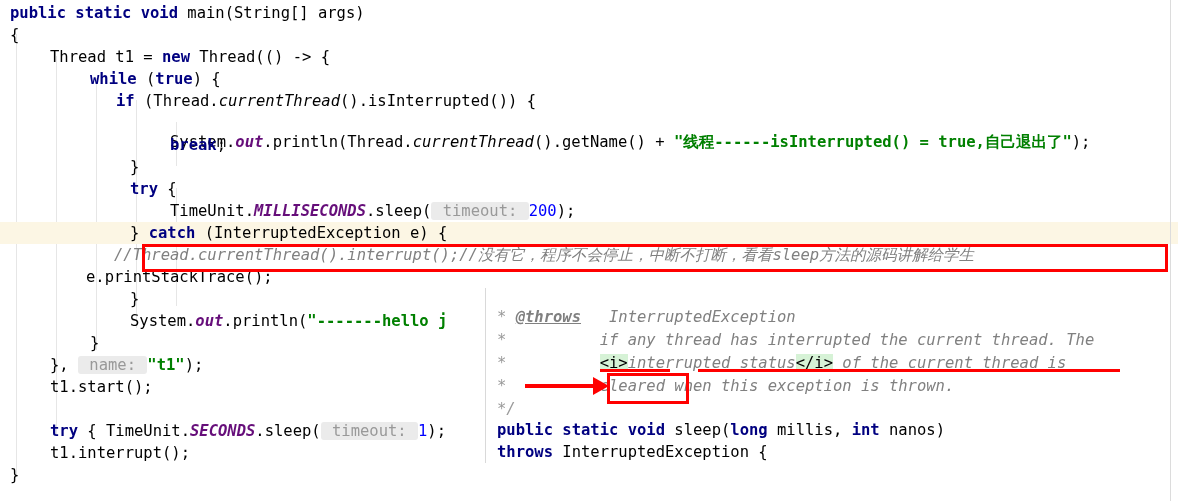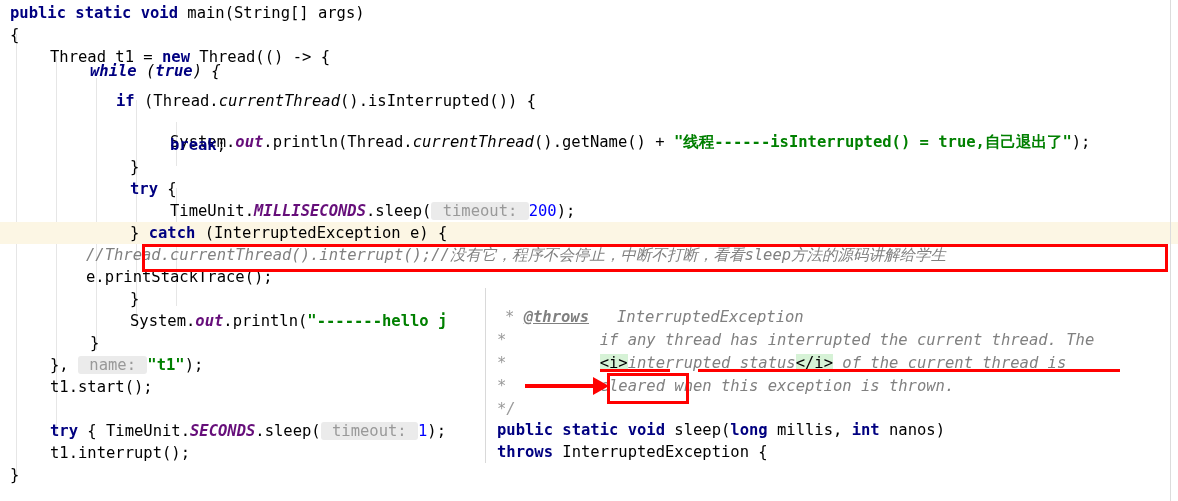--- a/index.html
+++ b/index.html
@@ -102,46 +102,46 @@
     <div class="guide" style="left:16px;  top:34px;  height:440px;"></div>
     <div class="guide" style="left:56px;  top:56px;  height:380px;"></div>
     <div class="guide" style="left:96px;  top:78px;  height:272px;"></div>
     <div class="guide" style="left:136px; top:100px; height:228px;"></div>
     <div class="guide" style="left:176px; top:122px; height:44px;"></div>
     <div class="guide" style="left:176px; top:188px; height:118px;"></div>
     <div id="lines">
         <div class="line" style="top: 2px;"><span class="txt" style="padding-left: 10px;"><span class="kw">public static void </span><span class="plain">main(String[] args)</span></span></div>
         <div class="line" style="top: 24px;"><span class="txt" style="padding-left: 10px;"><span class="plain">{</span></span></div>
         <div class="line" style="top: 46px;"><span class="txt" style="padding-left: 50px;"><span class="plain">Thread t1 = </span><span class="kw">new</span><span class="plain"> Thread(() -&gt; {</span></span></div>
-        <div class="line" style="top: 60px; font-style: italic;"><span class="txt" style="padding-left: 90px;"><span class="kw">while</span><span class="plain"> (</span><span class="kw">true</span><span class="plain">) {</span></span></div>
+        <div class="line" style="top: 68px;"><span class="txt" style="padding-left: 90px;"><span class="kw">while</span><span class="plain"> (</span><span class="kw">true</span><span class="plain">) {</span></span></div>
         <div class="line" style="top: 90px;"><span class="txt" style="padding-left: 116px;"><span class="kw">if</span><span class="plain"> (Thread.</span><span class="it">currentThread</span><span class="plain">().isInterrupted()) {</span></span></div>
         <div class="line" style="top: 96px; margin-top: 35px;"><span class="txt" style="padding-left: 170px;"><span class="plain">System.</span><span class="fld">out</span><span class="plain">.println(Thread.</span><span class="it">currentThread</span><span class="plain">().getName() + </span><span class="str">"线程------isInterrupted() = true,自己退出了"</span><span class="plain">);</span></span></div>
         <div class="line" style="top: 134px;"><span class="txt" style="padding-left: 170px;"><span class="kw">break</span><span class="plain">;</span></span></div>
         <div class="line" style="top: 156px;"><span class="txt" style="padding-left: 130px;"><span class="plain">}</span></span></div>
         <div class="line" style="top: 178px;"><span class="txt" style="padding-left: 130px;"><span class="kw">try</span><span class="plain"> {</span></span></div>
         <div class="line" style="top: 200px;"><span class="txt" style="padding-left: 170px;"><span class="plain">TimeUnit.</span><span class="fld">MILLISECONDS</span><span class="plain">.sleep(</span><span class="hintbg"> timeout: </span><span class="num">200</span><span class="plain">);</span></span></div>
         <div class="line hl-line" style="top: 222px;"><span class="txt" style="padding-left: 130px;"><span class="plain">} </span><span class="kw">catch</span><span class="plain"> (InterruptedException e) {</span></span></div>
-        <div class="line" style="top: 244px;"><span class="txt" style="padding-left: 86px;"><span class="cmt">//Thread.currentThread().interrupt();//没有它，程序不会停止，中断不打断，看看sleep方法的源码讲解给学生</span></span></div>
+        <div class="line" style="top: 244px;"><span class="txt" style="padding-left: 86px; margin-left: 28px;"><span class="cmt">//Thread.currentThread().interrupt();//没有它，程序不会停止，中断不打断，看看sleep方法的源码讲解给学生</span></span></div>
         <div class="line" style="top: 266px;"><span class="txt" style="padding-left: 86px;"><span class="plain">e.printStackTrace();</span></span></div>
         <div class="line" style="top: 288px;"><span class="txt" style="padding-left: 130px;"><span class="plain">}</span></span></div>
         <div class="line" style="top: 310px;"><span class="txt" style="padding-left: 130px;"><span class="plain">System.</span><span class="fld">out</span><span class="plain">.println(</span><span class="str">"-------hello j</span></span></div>
         <div class="line" style="top: 332px;"><span class="txt" style="padding-left: 90px;"><span class="plain">}</span></span></div>
         <div class="line" style="top: 354px;"><span class="txt" style="padding-left: 50px;"><span class="plain">}, </span><span class="hintbg"> name: </span><span class="str">"t1"</span><span class="plain">);</span></span></div>
         <div class="line" style="top: 376px;"><span class="txt" style="padding-left: 50px;"><span class="plain">t1.start();</span></span></div>
         <div class="line" style="top: 398px;"><span class="txt" style="padding-left: 50px;"><span class="plain"></span></span></div>
         <div class="line" style="top: 420px;"><span class="txt" style="padding-left: 50px;"><span class="kw">try</span><span class="plain"> { TimeUnit.</span><span class="fld">SECONDS</span><span class="plain">.sleep(</span><span class="hintbg"> timeout: </span><span class="num">1</span><span class="plain">); </span></span></div>
         <div class="line" style="top: 442px;"><span class="txt" style="padding-left: 50px;"><span class="plain">t1.interrupt();</span></span></div>
         <div class="line" style="top: 464px;"><span class="txt" style="padding-left: 10px;"><span class="plain">}</span></span></div>
       </div>
   </div>
 
   <div class="popup" style="left:485px;top:288px;width:693px;height:175px;">
     <div class="sep"></div>
     <div id="popup-lines">
-        <div class="pline" style="top: 18px; left: 20px;"><span class="docstar">*</span><span class="doc"> </span><span class="tagname">@throws</span><span class="doc">   InterruptedException</span></div>
+        <div class="pline" style="top: 18px; left: 12px;"><span class="docstar">*</span><span class="doc"> </span><span class="tagname">@throws</span><span class="doc">   InterruptedException</span></div>
         <div class="pline" style="top: 41px; left: 12px;"><span class="docstar">*</span><span class="doc">          if any thread has interrupted the current thread. The</span></div>
         <div class="pline" style="top: 64px; left: 12px;"><span class="docstar">*</span><span class="doc">          </span><span class="ghl">&lt;i&gt;</span><span class="doc">interrupted status</span><span class="ghl">&lt;/i&gt;</span><span class="doc"> of the current thread is</span></div>
         <div class="pline" style="top: 87px; left: 12px;"><span class="docstar">*</span><span class="doc">          cleared when this exception is thrown.</span></div>
         <div class="pline" style="top: 110px; left: 12px;"><span class="docstar">*/</span></div>
         <div class="pline" style="top: 131px; left: 12px;"><span class="kw">public static void </span><span class="plain">sleep(</span><span class="kw">long</span><span class="plain"> millis, </span><span class="kw">int</span><span class="plain"> nanos)</span></div>
         <div class="pline" style="top: 153px; left: 12px;"><span class="kw">throws</span><span class="plain"> InterruptedException {</span></div>
       </div>
   </div>
 
   <div class="redunder" style="left:600px;top:369px;width:70px;"></div>

